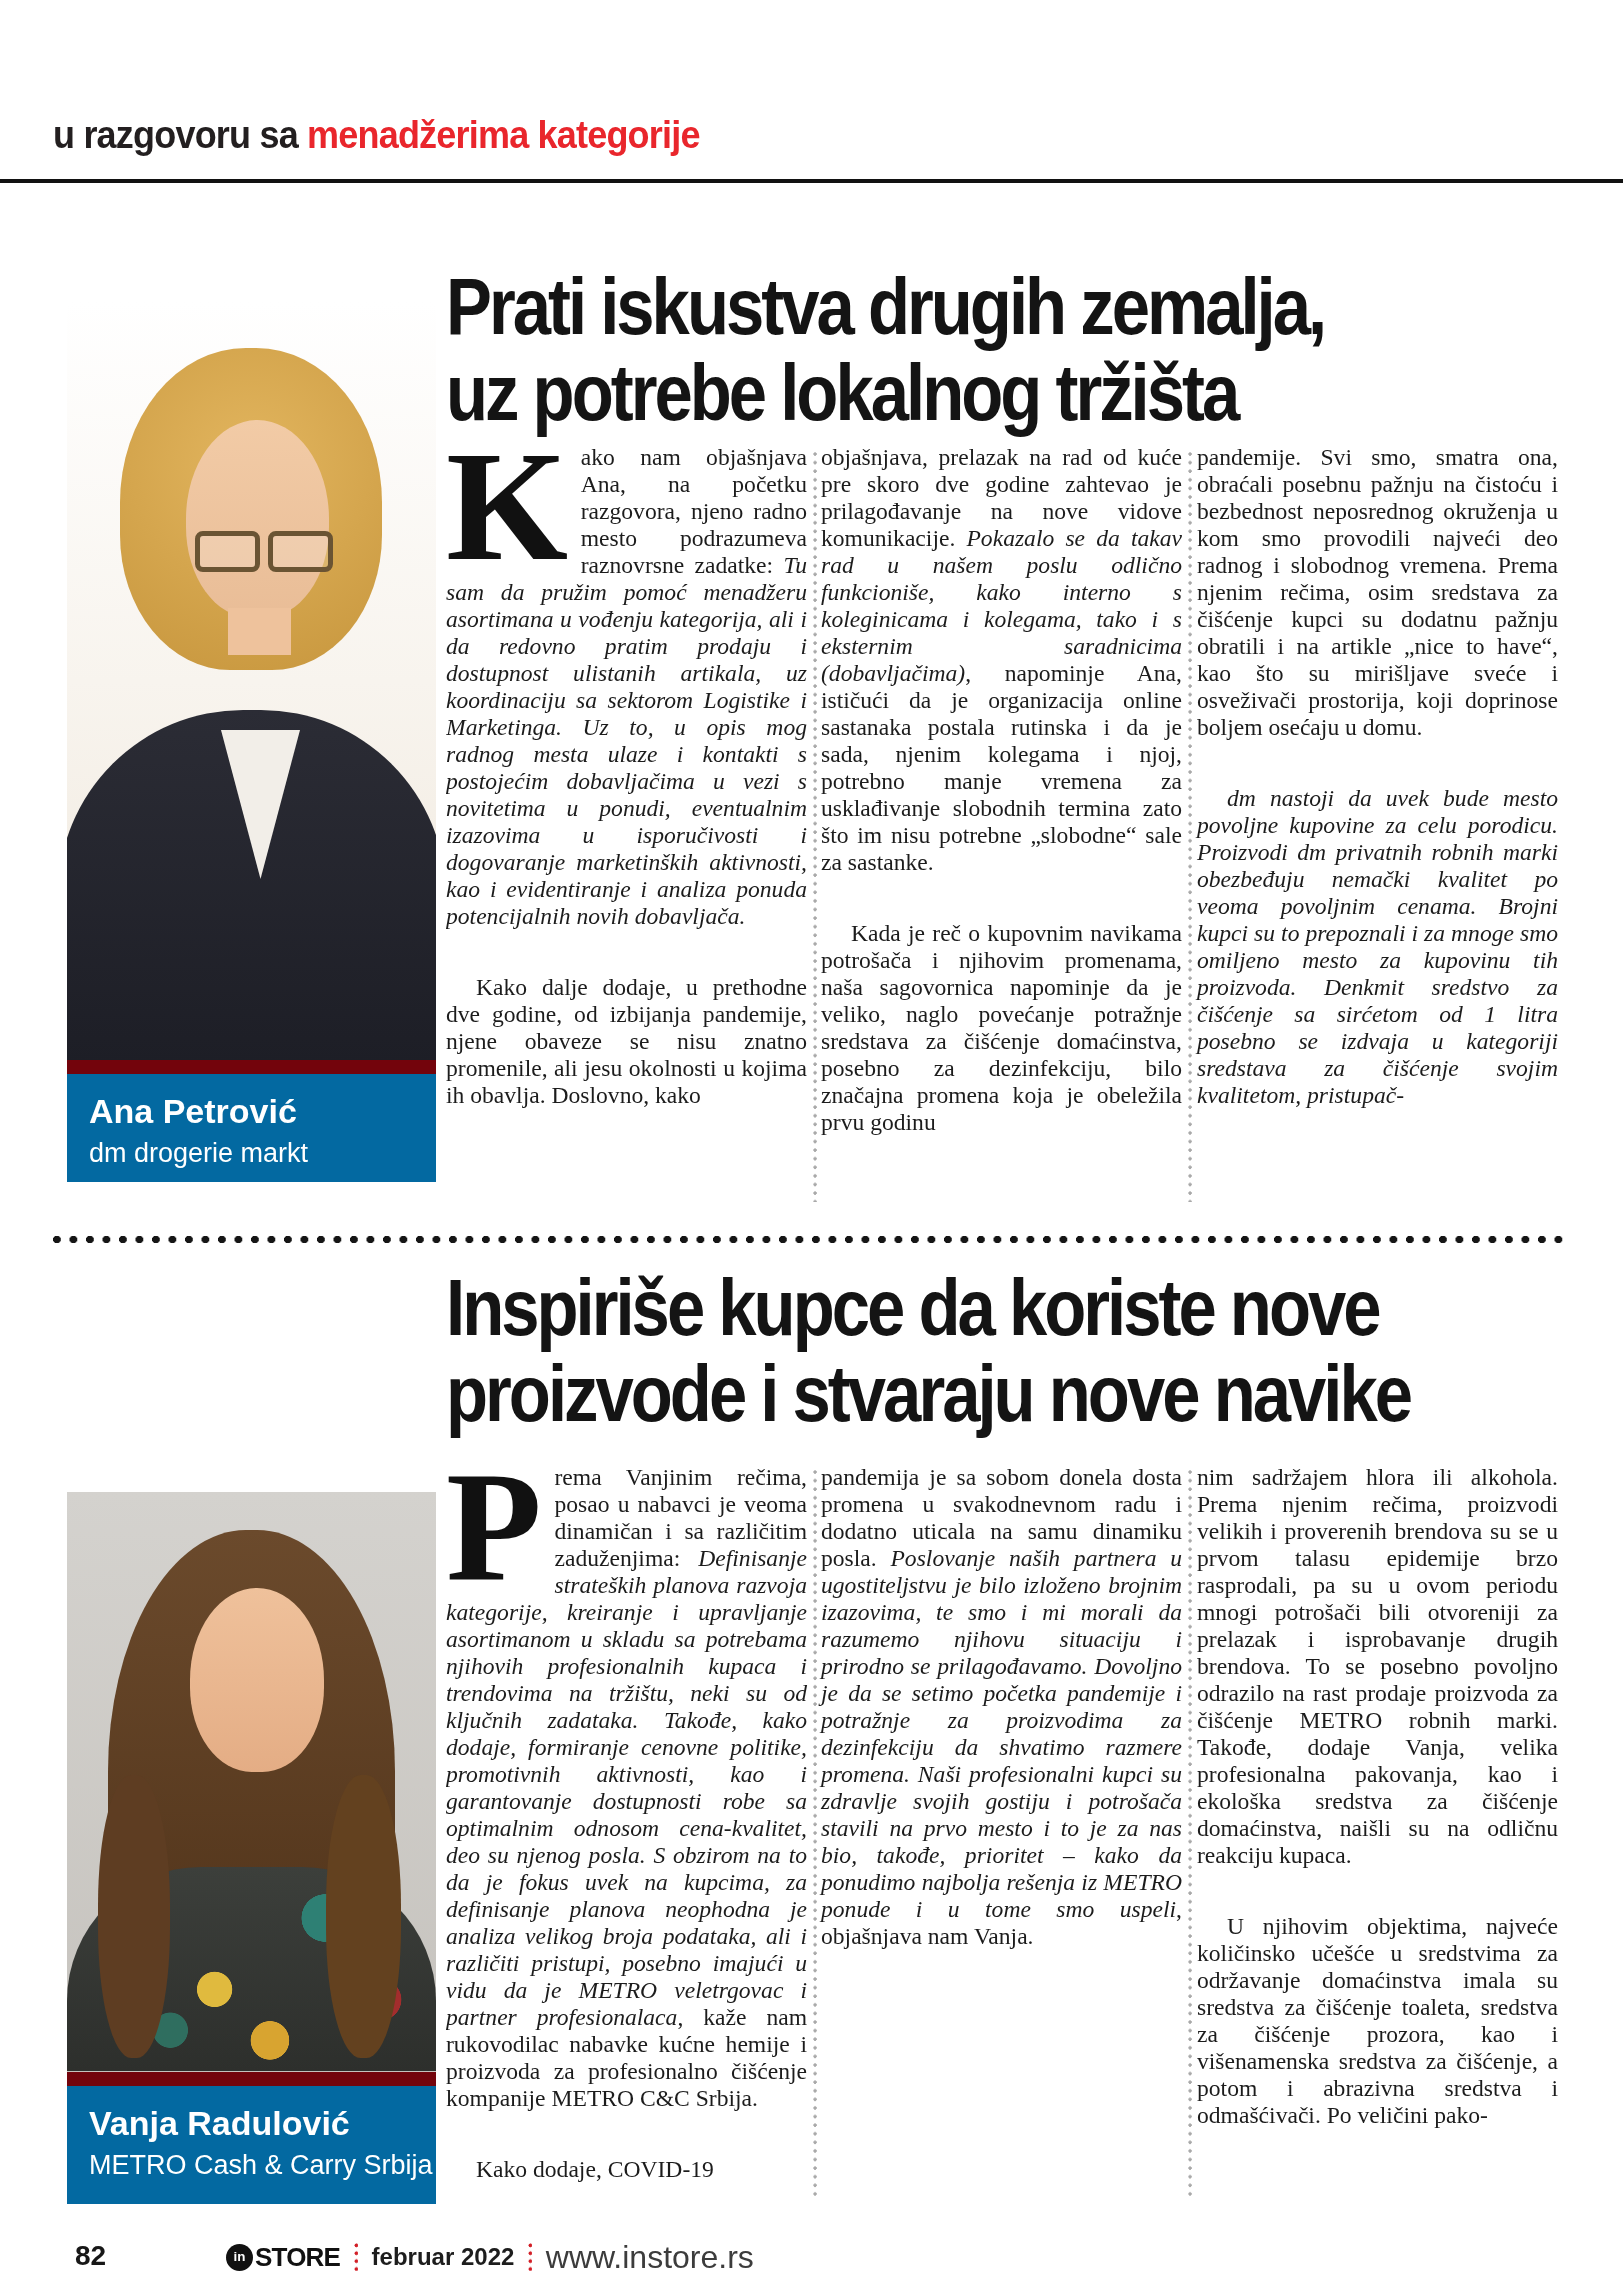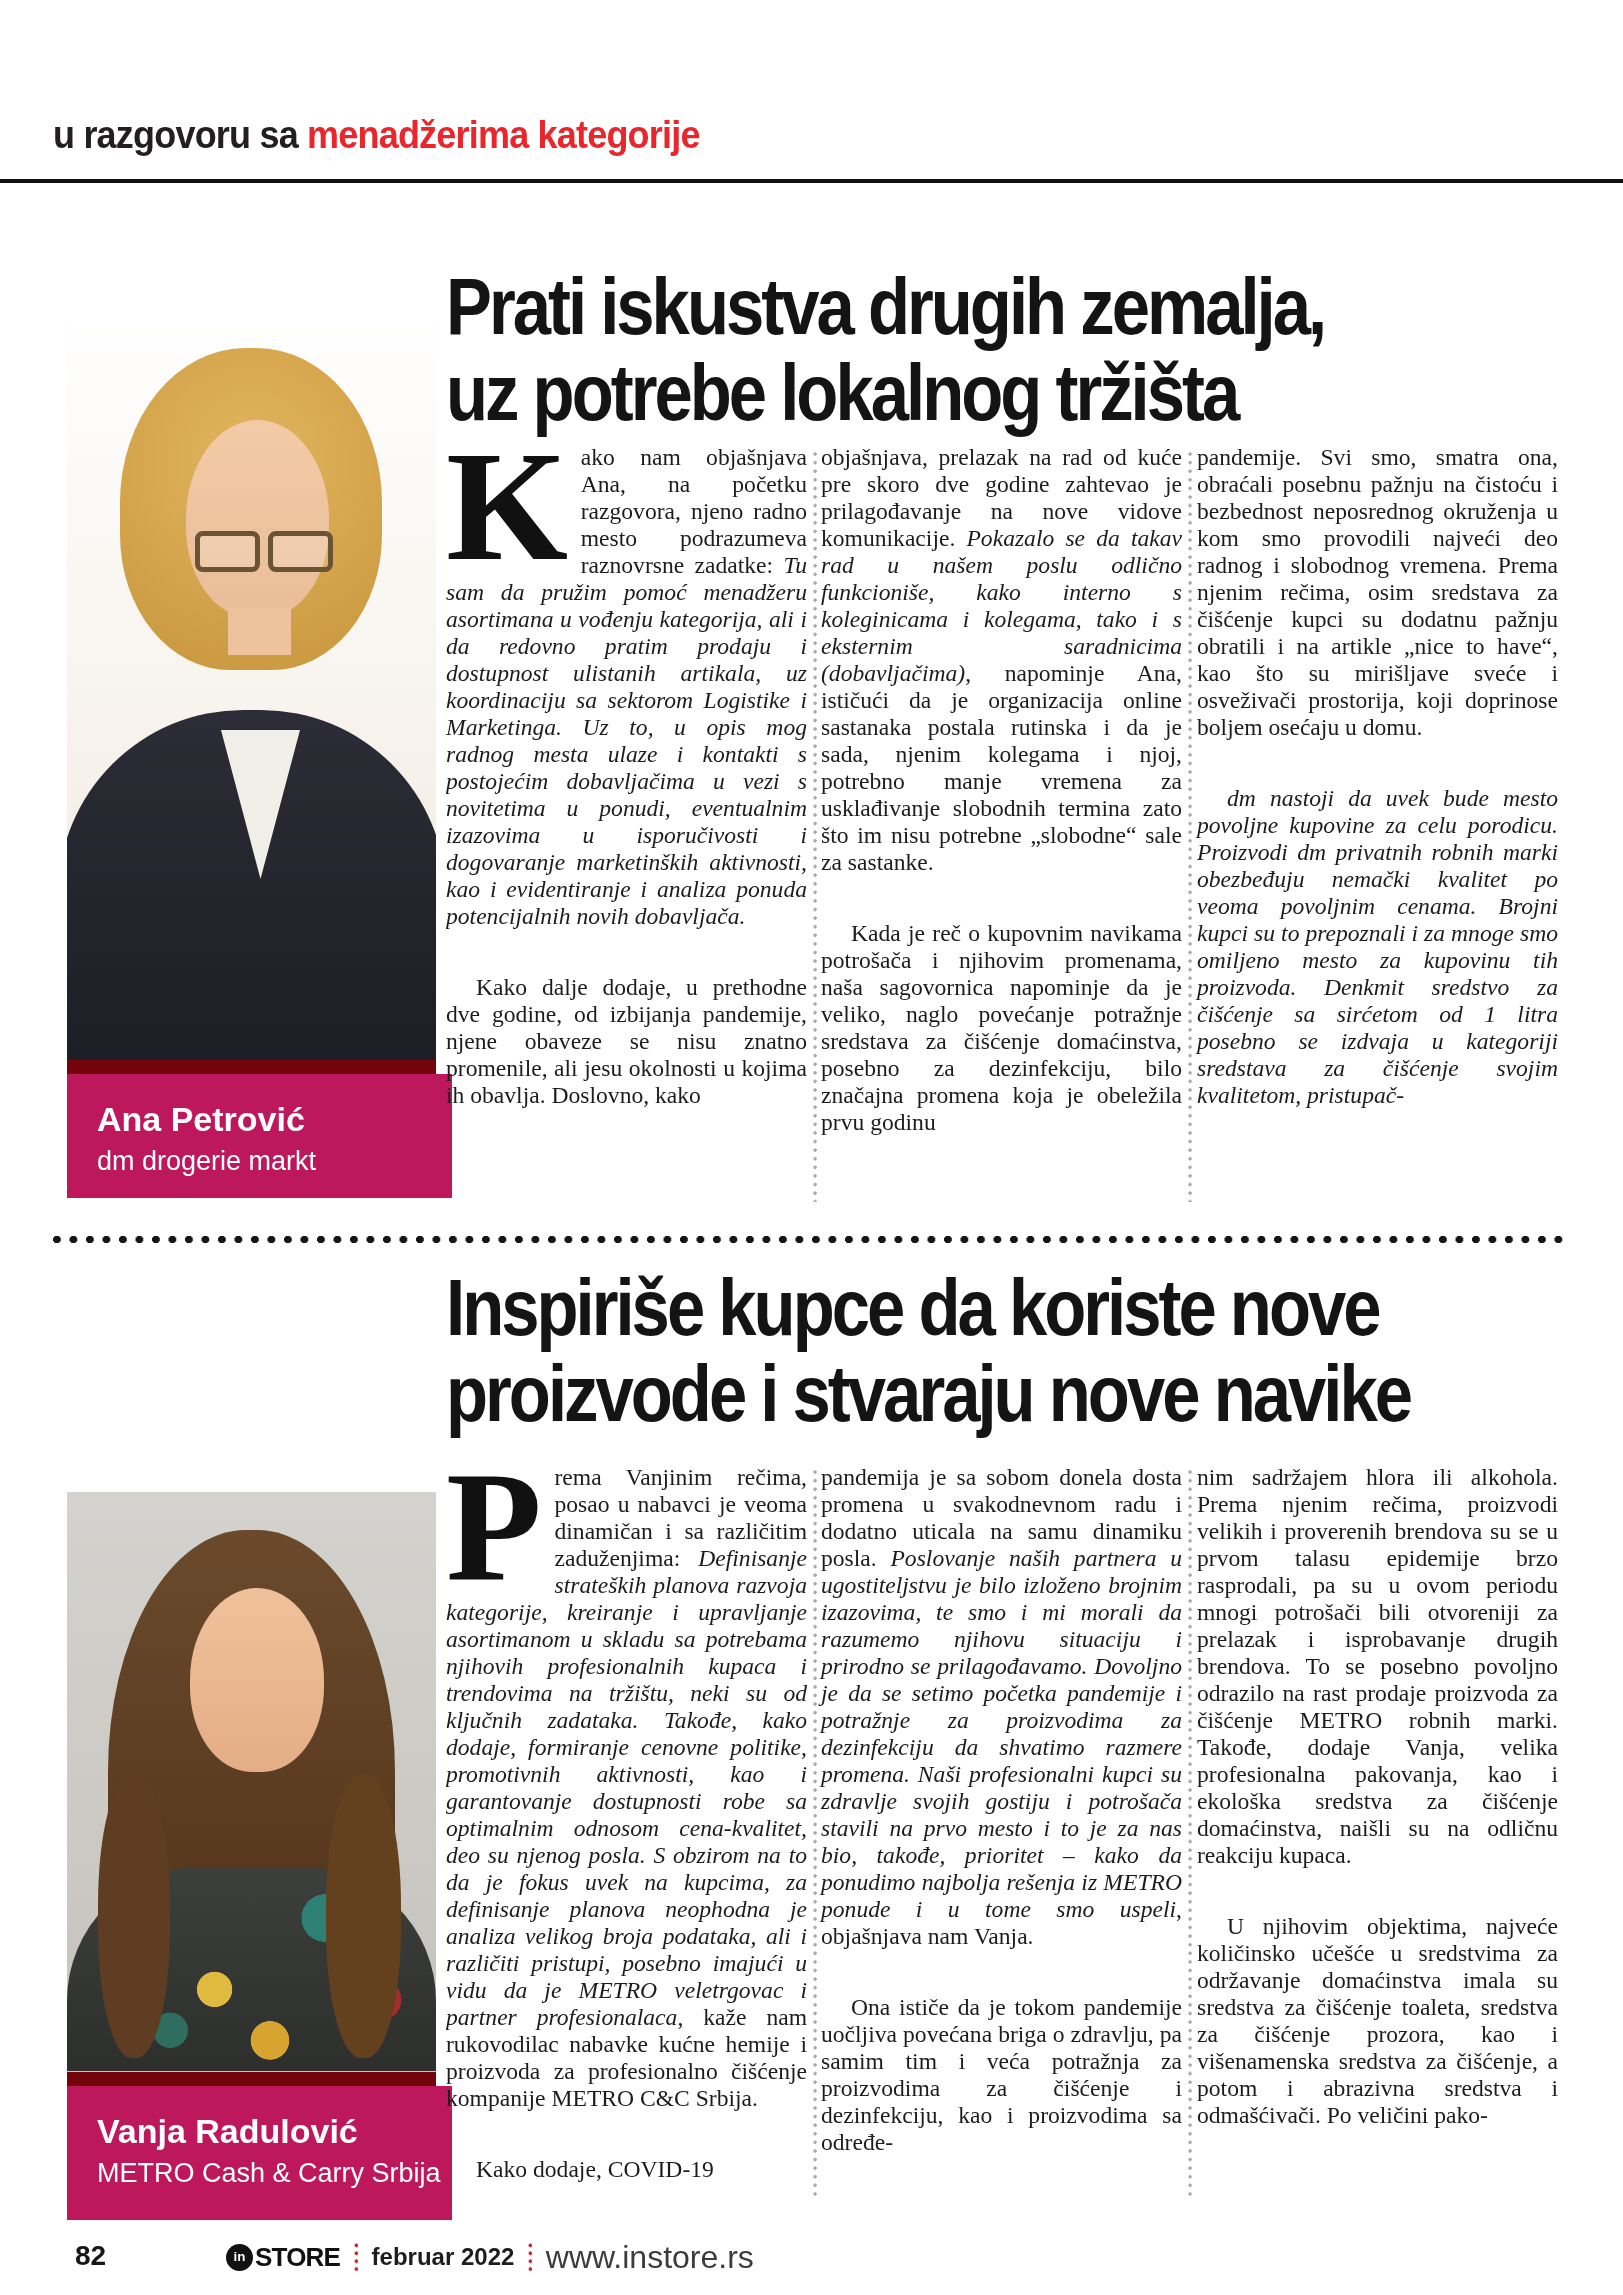--- a/index.html
+++ b/index.html
@@ -37,22 +37,22 @@
        radial-gradient(circle at 40% 60%,#e0ba3e 0 17.3px,transparent 18px),
        radial-gradient(circle at 70% 25%,#2e8074 0 23.6px,transparent 24px),
        radial-gradient(circle at 85% 65%,#a32d2d 0 20.4px,transparent 21px),
        radial-gradient(circle at 55% 85%,#d8a430 0 19px,transparent 19.6px),
        radial-gradient(circle at 28% 80%,#2f6e5f 0 17.3px,transparent 18px),
        linear-gradient(#3c3f3b,#2d2f2c);}
   .p2-strandL{left:31px;top:283px;width:72px;height:283px;background:#5e3d22;border-radius:46%;}
   .p2-strandR{left:259px;top:283px;width:75px;height:283px;background:#63411f;border-radius:46%;}
   
   .cap-stripe{position:absolute;left:67px;width:369px;height:14px;background:#73040c;}
-  .cap-box{position:absolute;left:67px;width:369px;background:#be185d;color:#fff;
-           font-family:"Liberation Sans",sans-serif;padding:8px;}
+  .cap-box{position:absolute;left:67px;width:369px;background:#0369a1;color:#fff;
+           font-family:"Liberation Sans",sans-serif;padding:0;}
   .s1{top:1060px;} .b1{top:1074px;height:108px;}
   .s2{top:2072px;} .b2{top:2086px;height:118px;}
   .cap-name{margin:20.4px 0 0 22px;font-weight:700;font-size:34px;line-height:1;}
   .cap-co{margin:11.8px 0 0 22px;font-weight:400;font-size:27px;line-height:1;}
   
   .cols{position:absolute;left:446px;width:1124px;overflow:hidden;}
   .cols1{top:444px;height:774px;}
   .cols2{top:1464px;height:746px;}
   .col{position:absolute;top:0;width:361px;font-size:23.6px;line-height:27px;text-align:justify;}
   .col.c0{left:0;} .col.c1{left:375px;} .col.c2{left:751px;}
@@ -158,21 +158,20 @@
       <div class="cap-co">METRO Cash &amp; Carry Srbija</div>
     </div>
 
     <div class="cols cols2">
       <div class="col c0">
           <p><span class="dropcap">P</span><span>rema Vanjinim rečima, posao u nabavci je veoma dinamičan i sa različitim zaduženjima: </span><em>Definisanje strateških planova razvoja kategorije, kreiranje i upravljanje asortimanom u skladu sa potrebama njihovih profesionalnih kupaca i trendovima na tržištu, neki su od ključnih zadataka. Takođe, kako dodaje, formiranje cenovne politike, promotivnih aktivnosti, kao i garantovanje dostupnosti robe sa optimalnim odnosom cena-kvalitet, deo su njenog posla. S obzirom na to da je fokus uvek na kupcima, za definisanje planova neophodna je analiza velikog broja podataka, ali i različiti pristupi, posebno imajući u vidu da je METRO veletrgovac i partner profesionalaca</em><span>, kaže nam rukovodilac nabavke kućne hemije i proizvoda za profesionalno čišćenje kompanije METRO C&amp;C Srbija.</span></p>
           <p class="indent"><span>Kako dodaje, COVID-19</span></p>
         </div>
       <div class="col c1">
           <p><span>pandemija je sa sobom donela dosta promena u svakodnevnom radu i dodatno uticala na samu dinamiku posla. </span><em>Poslovanje naših partnera u ugostiteljstvu je bilo izloženo brojnim izazovima, te smo i mi morali da razumemo njihovu situaciju i prirodno se prilagođavamo. Dovoljno je da se setimo početka pandemije i potražnje za proizvodima za dezinfekciju da shvatimo razmere promena. Naši profesionalni kupci su zdravlje svojih gostiju i potrošača stavili na prvo mesto i to je za nas bio, takođe, prioritet – kako da ponudimo najbolja rešenja iz METRO ponude i u tome smo uspeli</em><span>, objašnjava nam Vanja.</span></p>
-          <p class="indent"><span>Ona ističe da je tokom pandemije uočljiva povećana briga o zdravlju, pa samim tim i veća potražnja za proizvodima za čišćenje i dezinfekciju, kao i proizvodima sa određe-</span></p>
         </div>
       <div class="col c2">
           <p><span>nim sadržajem hlora ili alkohola. Prema njenim rečima, proizvodi velikih i proverenih brendova su se u prvom talasu epidemije brzo rasprodali, pa su u ovom periodu mnogi potrošači bili otvoreniji za prelazak i isprobavanje drugih brendova. To se posebno povoljno odrazilo na rast prodaje proizvoda za čišćenje METRO robnih marki. Takođe, dodaje Vanja, velika profesionalna pakovanja, kao i ekološka sredstva za čišćenje domaćinstva, naišli su na odličnu reakciju kupaca.</span></p>
           <p class="indent"><span>U njihovim objektima, najveće količinsko učešće u sredstvima za održavanje domaćinstva imala su sredstva za čišćenje toaleta, sredstva za čišćenje prozora, kao i višenamenska sredstva za čišćenje, a potom i abrazivna sredstva i odmašćivači. Po veličini pako-</span></p>
         </div>
     </div>
     <div class="vdots vd2a"></div>
     <div class="vdots vd2b"></div>
   </div>
 

